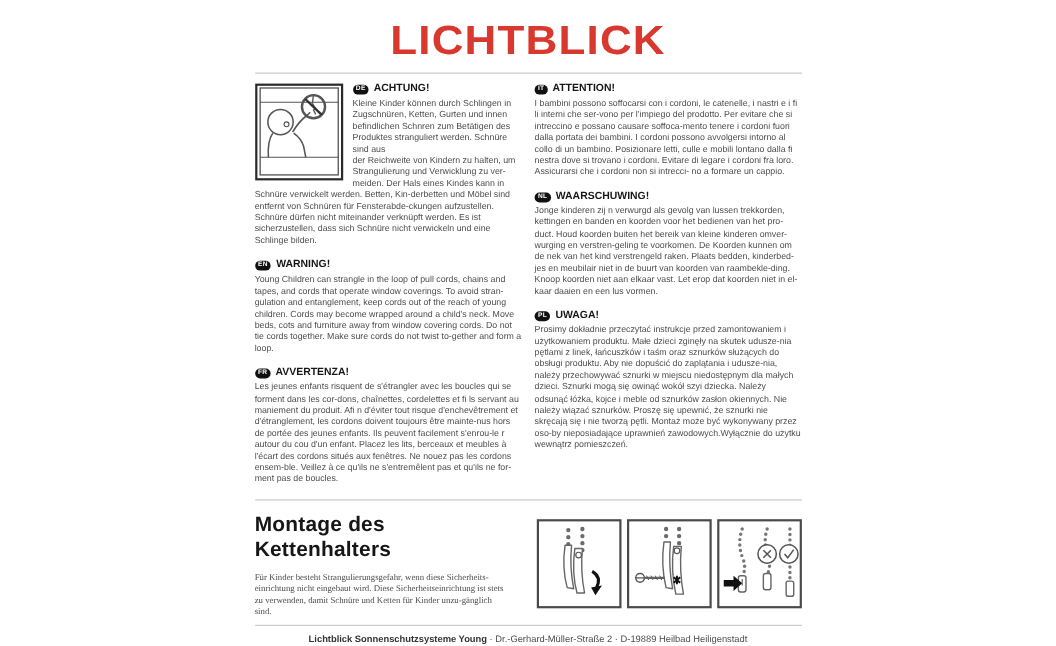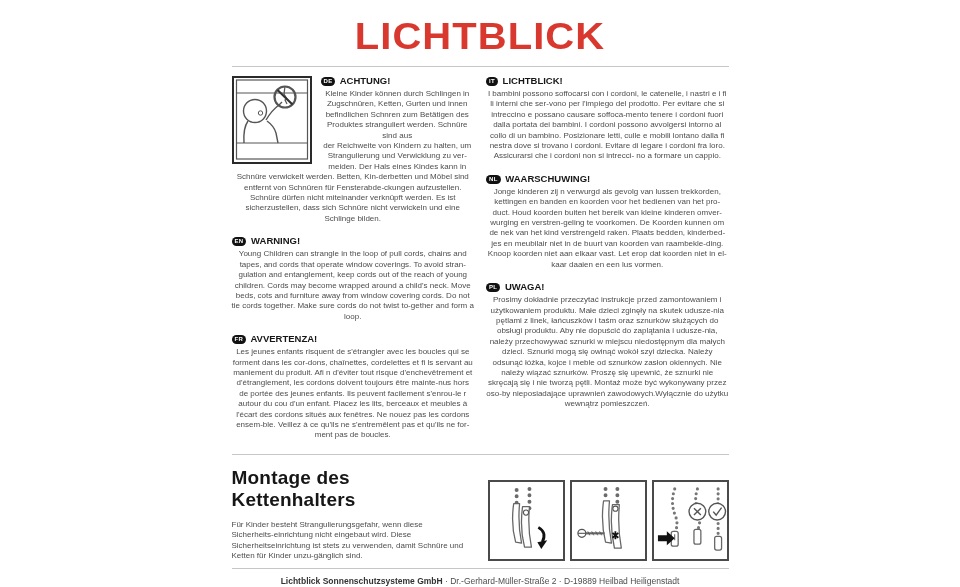--- a/index.html
+++ b/index.html
@@ -24,31 +24,31 @@
   .warnings { display: flex; gap: 12px; margin-top: 8px; }
   .wcol { width: 243px; }
   .warn-block { margin-bottom: 11px; }
   .warn-head { font-size: 9.5px; font-weight: bold; color: #161616; margin-bottom: 3px; }
   .lang-badge {
     display: inline-block; background: #111111; color: #fff;
     font-size: 6px; font-weight: bold; line-height: 7px;
     border-radius: 5px; padding: 1px 3px; vertical-align: 1px;
     letter-spacing: 0.3px; margin-right: 2px;
   }
-  .warn-text { font-size: 8px; line-height: 10.4px; white-space: pre-line; color: #4d4d4d; text-align: center; }
+  .warn-text { font-size: 8px; line-height: 10.4px; white-space: pre-line; color: #4d4d4d; }
 
   .illus-child {
     float: left; width: 80px; height: 88px; border: 2px solid #2a2a2a;
     margin: 1px 9px 4px 0; background: #fff;
   }
 
-  .montage { display: flex; gap: 24px; margin-top: 9px; align-items: flex-end; }
+  .montage { display: flex; gap: 24px; margin-top: 9px; align-items: center; }
   .montage-left { flex: 1; padding-top: 3px; }
   .montage-title { font-size: 19px; font-weight: bold; color: #161616; margin-bottom: 9px; letter-spacing: 0.2px; }
-  .montage-text { font-size: 8px; line-height: 10.4px; }
+  .montage-text { font-size: 8px; line-height: 10.4px; font-family: Liberation Serif, serif; }
   .steps { display: flex; gap: 5px; }
   .step-box { width: 77px; height: 81px; border: 2px solid #4a4a4a; background: #fff; }
 
   .footer { text-align: center; font-size: 8.5px; line-height: 11.5px; color: #4d4d4d; padding-top: 7px; }
   .footer b { color: #333; }
 
   
   .ln { stroke: #555; fill: none; }
   .bd  { stroke: #6b6b6b; stroke-width: 4px; stroke-dasharray: 0 6.5; stroke-linecap: round; fill: none; }
   .bd2 { stroke: #777;    stroke-width: 3.2px; stroke-dasharray: 0 5;  stroke-linecap: round; fill: none; }
@@ -115,21 +115,21 @@
           <p class="warn-text">Les jeunes enfants risquent de s'étrangler avec les boucles qui se forment dans les cor-dons, chaînettes, cordelettes et fi ls servant au maniement du produit. Afi n d'éviter tout risque d'enchevêtrement et d'étranglement, les cordons doivent toujours être mainte-nus hors de portée des jeunes enfants. Ils peuvent facilement s'enrou-le r autour du cou d'un enfant. Placez les lits, berceaux et meubles à l'écart des cordons situés aux fenêtres. Ne nouez pas les cordons ensem-ble. Veillez à ce qu'ils ne s'entremêlent pas et qu'ils ne for-ment pas de boucles.</p>
         </div>
 
       </div>
 
       <div class="wcol">
 
         <div class="warn-block">
           <div class="warn-head">
             <span class="lang-badge">IT</span>
-            <span>LICHTBLICK!</span>
+            <span>ATTENTION!</span>
           </div>
           <p class="warn-text">I bambini possono soffocarsi con i cordoni, le catenelle, i nastri e i fi li interni che ser-vono per l'impiego del prodotto. Per evitare che si intreccino e possano causare soffoca-mento tenere i cordoni fuori dalla portata dei bambini. I cordoni possono avvolgersi intorno al collo di un bambino. Posizionare letti, culle e mobili lontano dalla fi nestra dove si trovano i cordoni. Evitare di legare i cordoni fra loro. Assicurarsi che i cordoni non si intrecci- no a formare un cappio.</p>
         </div>
 
         <div class="warn-block">
           <div class="warn-head">
             <span class="lang-badge">NL</span>
             <span>WAARSCHUWING!</span>
           </div>
           <p class="warn-text">Jonge kinderen zij n verwurgd als gevolg van lussen trekkorden, kettingen en banden en koorden voor het bedienen van het pro-duct. Houd koorden buiten het bereik van kleine kinderen omver-wurging en verstren-geling te voorkomen. De Koorden kunnen om de nek van het kind verstrengeld raken. Plaats bedden, kinderbed-jes en meubilair niet in de buurt van koorden van raambekle-ding. Knoop koorden niet aan elkaar vast. Let erop dat koorden niet in el-kaar daaien en een lus vormen.</p>
@@ -210,20 +210,20 @@
           </svg>
         </div>
 
       </div>
     </div>
 
     <hr class="hrule rule-bot">
 
     <div class="footer">
       <div>
-        <b>Lichtblick Sonnenschutzsysteme GmbH</b>
+        <b>Lichtblick Sonnenschutzsysteme Young</b>
         <span>· Dr.-Gerhard-Müller-Straße 2 · D-19889 Heilbad Heiligenstadt</span>
       </div>
 
     </div>
 
   </div>
 </div>
 
 </body></html>

